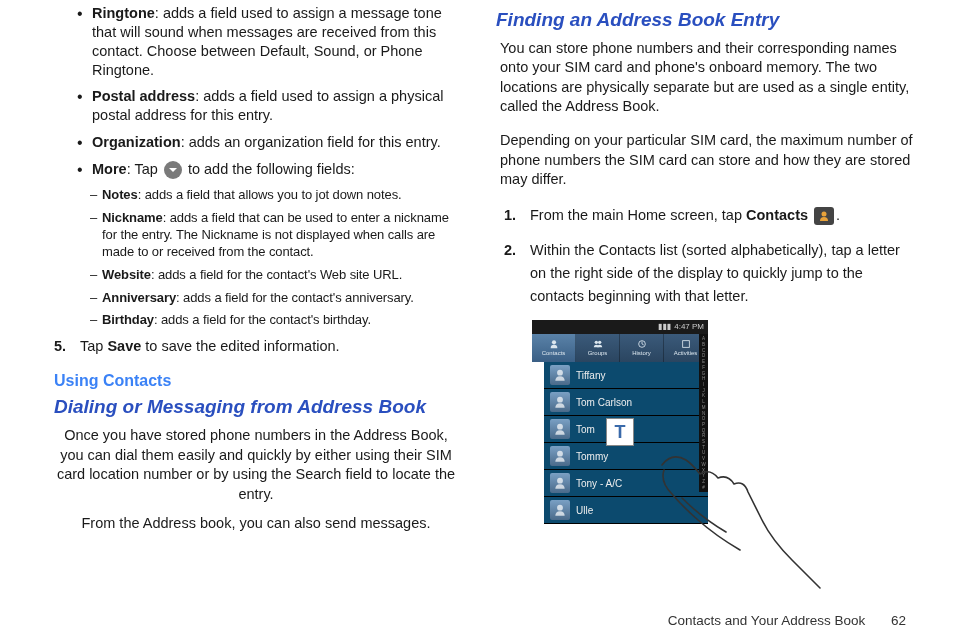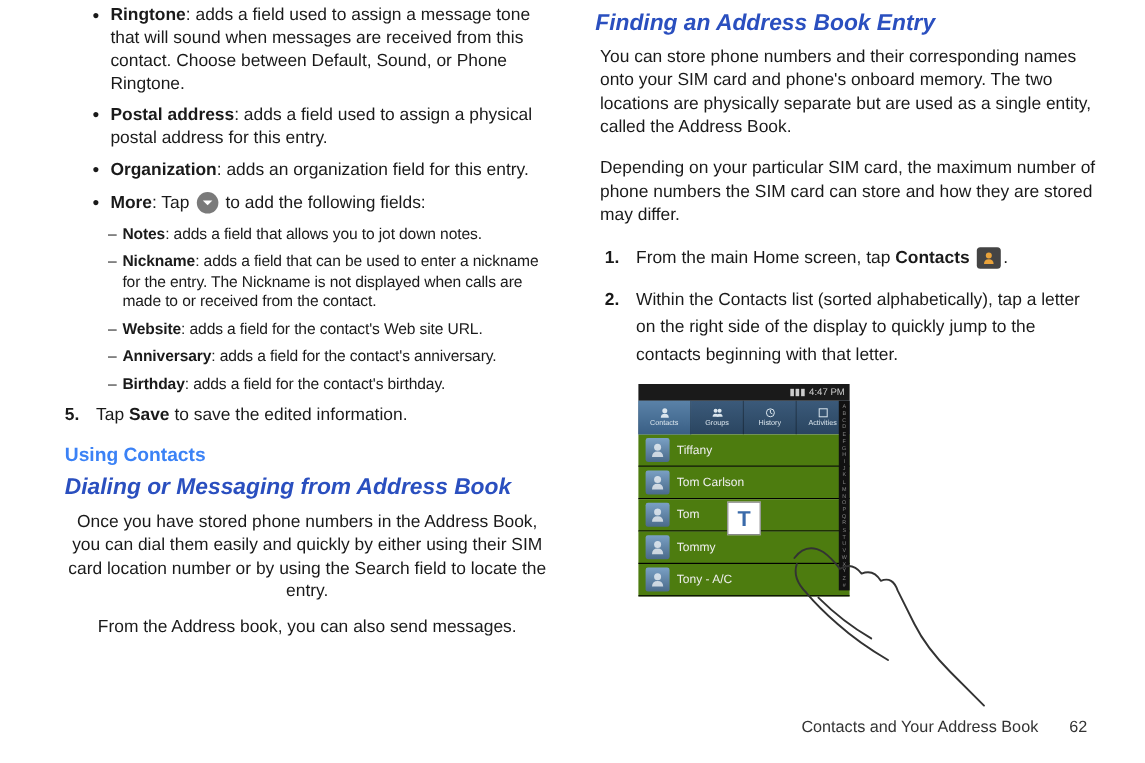--- a/index.html
+++ b/index.html
@@ -65,21 +65,21 @@
     background: #444;
     border-radius: 3px;
     align-items: center;
     justify-content: center;
     vertical-align: middle;
     margin: 0 2px;
   }
   .contacts-icon svg { width: 12px; height: 12px; fill: #e8a23a; }
   .footer {
     position: absolute;
-    bottom: 21px;
+    bottom: 6px;
     right: 48px;
     font-size: 13.5px;
     color: #333;
   }
   .footer .pg { margin-left: 22px; }
   .phone {
     margin: 8px 0 0 36px;
     position: relative;
     width: 176px;
   }
@@ -107,28 +107,29 @@
     align-items: center;
     justify-content: center;
     color: #dbe6ee;
     font-size: 6px;
     gap: 1px;
   }
   .ptab.active { background: linear-gradient(#5a82a8, #3a5f85); }
   .ptab svg { width: 10px; height: 10px; fill: #dbe6ee; }
   .contact-row {
     height: 26px;
-    background: #4d7c0f;
+    background: #0c4a6e;
     color: #eee;
     display: flex;
     align-items: center;
     padding: 0 6px;
     border-bottom: 1px solid #000;
     font-size: 10px;
     gap: 6px;
+    margin-left: 12px;
   }
   .avatar {
     width: 20px; height: 20px;
     background: linear-gradient(#7aa0c4, #4a6a8a);
     border-radius: 2px;
     display: flex;
     align-items: center;
     justify-content: center;
   }
   .avatar svg { width: 14px; height: 14px; fill: rgba(255,255,255,0.7); }
@@ -310,20 +311,29 @@
         </div>
       <div class="contact-row">
           <span class="avatar">
             <svg viewBox="0 0 12 12">
               <circle cx="6" cy="4" r="2.5"></circle>
               <path d="M2 11 Q2 7 6 7 Q10 7 10 11 Z"></path>
             </svg>
           </span>
           <span>Tony - A/C</span>
         </div>
+      <div class="contact-row">
+          <span class="avatar">
+            <svg viewBox="0 0 12 12">
+              <circle cx="6" cy="4" r="2.5"></circle>
+              <path d="M2 11 Q2 7 6 7 Q10 7 10 11 Z"></path>
+            </svg>
+          </span>
+          <span>Ulle</span>
+        </div>
 
       <div class="alpha-strip" style="letter-spacing:0; word-break:break-all;">A<br>B<br>C<br>D<br>E<br>F<br>G<br>H<br>I<br>J<br>K<br>L<br>M<br>N<br>O<br>P<br>Q<br>R<br>S<br>T<br>U<br>V<br>W<br>X<br>Y<br>Z<br>#</div>
       <div class="popup-letter">T</div>
 
       <svg class="hand-svg" viewBox="0 0 170 140">
         <path d="M10 15 Q20 2 34 10 Q40 14 48 24 Q58 18 66 28 Q76 24 82 34 Q92 30 96 42 L110 70 Q120 90 140 110 L168 138 M12 20 Q8 32 20 44 Q30 56 46 70 Q64 86 88 100 M30 48 Q50 68 74 82" fill="none" stroke="#333" stroke-width="1.6" stroke-linecap="round" stroke-linejoin="round"></path>
       </svg>
     </div>
 
   </div>

